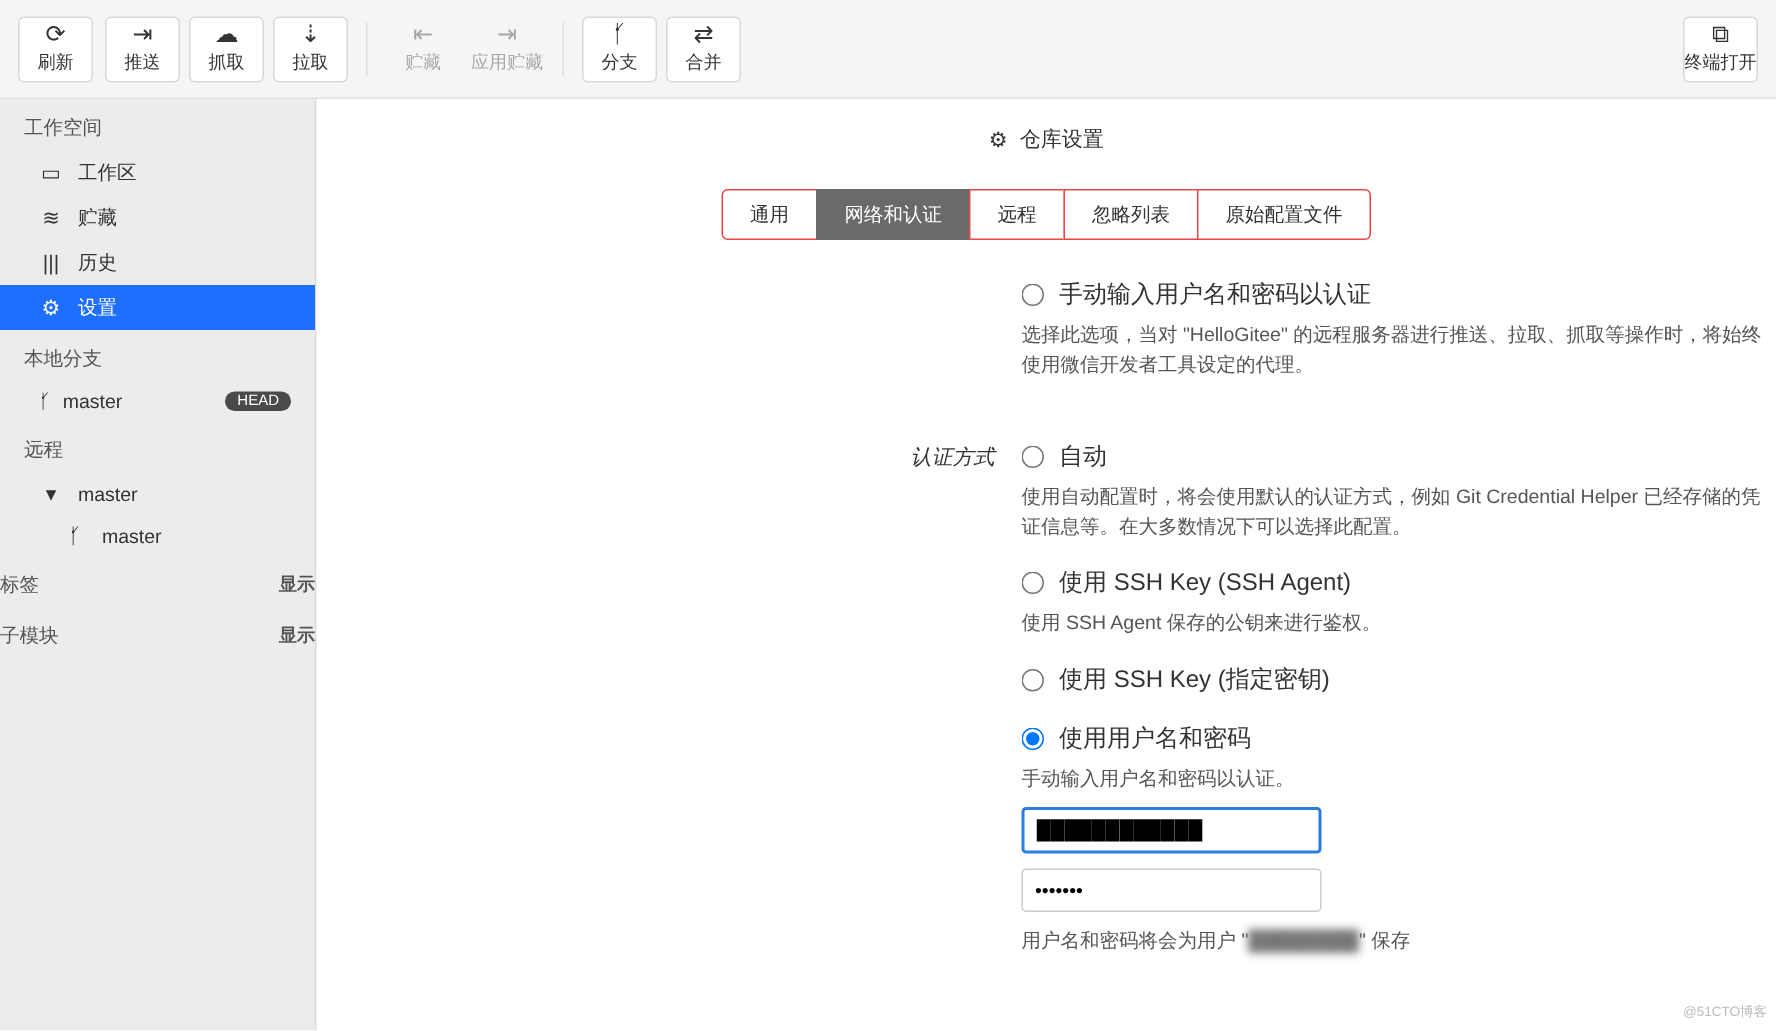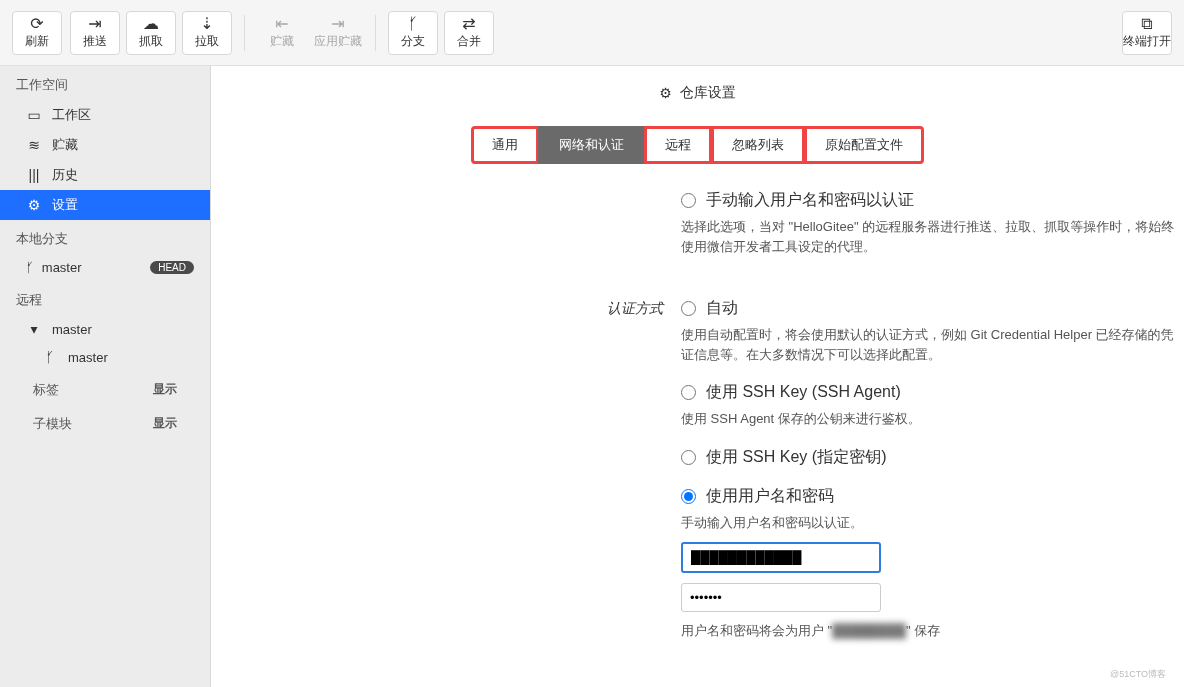--- a/index.html
+++ b/index.html
@@ -16,45 +16,45 @@
 .body { display: flex; height: calc(687px - 66px); }
 .sidebar { width: 211px; background: #ececec; border-right: 1px solid #d8d8d8; overflow-y: auto; }
 .sb-head { padding: 10px 16px 6px; font-size: 13px; color: #555; }
 .sb-item { display: flex; align-items: center; gap: 10px; padding: 6px 16px 6px 26px; font-size: 13px; color: #333; cursor: pointer; }
 .sb-item .icon { width: 16px; text-align: center; font-size: 14px; }
 .sb-item.active { background: #1e6fff; color: #fff; }
 .sb-sub { padding-left: 42px; }
 .sb-row { display: flex; align-items: center; justify-content: space-between; padding: 6px 16px 6px 26px; }
 .sb-row .lbl { display: flex; align-items: center; gap: 8px; }
 .badge { background: #4a4a4a; color: #fff; font-size: 10px; padding: 1px 8px; border-radius: 8px; }
-.sb-section { display:flex; justify-content:space-between; padding: 10px 33px 6px; font-size: 13px; color:#555; }
+.sb-section { display:flex; justify-content:space-between; padding: 10px 0 6px; font-size: 13px; color:#555; }
 .show-link { color:#555; font-size:12px;font-weight:bold; }
 
 .main { flex: 1; overflow-y: auto; background: #fff; }
 .main-header { display: flex; justify-content: center; align-items: center; gap: 8px; padding: 18px 0 10px; font-size: 14px; }
 .tabs { display: flex; justify-content: center; margin: 14px 0 26px; }
-.tab { padding: 7px 18px; border: 3px solid #ef4444; background: #fff; font-size: 13px; cursor: pointer; margin-left: -1px; }
+.tab { padding: 7px 18px; border: 1px solid #ef4444; background: #fff; font-size: 13px; cursor: pointer; margin-left: -1px; }
 .tab:first-child { border-radius: 4px 0 0 4px; margin-left: 0; }
 .tab:last-child { border-radius: 0 4px 4px 0; }
 .tab.active { background: #6a6a6a; color: #fff; border-color: #6a6a6a; }
 
 .settings { max-width: 640px; margin: 0 auto 0 470px; }
 .row { display: flex; margin-bottom: 24px; }
 .row-label { width: 120px; text-align: right; padding-right: 18px; font-size: 14px; color: #333; padding-top: 2px; flex-shrink:0; margin-left:-120px;font-style:italic; }
 .opts { flex: 1; }
 .opt { margin-bottom: 18px; }
 .opt-head { display: flex; align-items: center; gap: 10px; margin-bottom: 6px; }
 .opt-head input[type=radio] { width: 15px; height: 15px; }
 .opt-title { font-size: 16px; font-weight: 400; }
 .opt-desc { font-size: 13px; color: #555; line-height: 1.5; padding-left: 0; }
 .cred { margin-top: 10px; }
 .cred input { width: 200px; padding: 6px 8px; border: 1px solid #ccc; border-radius: 3px; font-size: 13px; margin-bottom: 10px; display:block; }
 .cred input.focus { border: 2px solid #2b7de1; outline:none; }
 .note { font-size: 13px; color: #555; }
-.watermark { position: fixed; right: 18px; bottom: 6px; font-size: 9px; color: #bbb; }
+.watermark { position: fixed; right: 6px; bottom: 6px; font-size: 9px; color: #bbb; }
 .blur { filter: blur(3px); color:#777; }
 </style>
 </head>
 <body>
 
 <div class="toolbar">
   <div class="tb-group">
     <div class="tb-btn">
         <span class="icon">⟳</span>
         <span>刷新</span>

